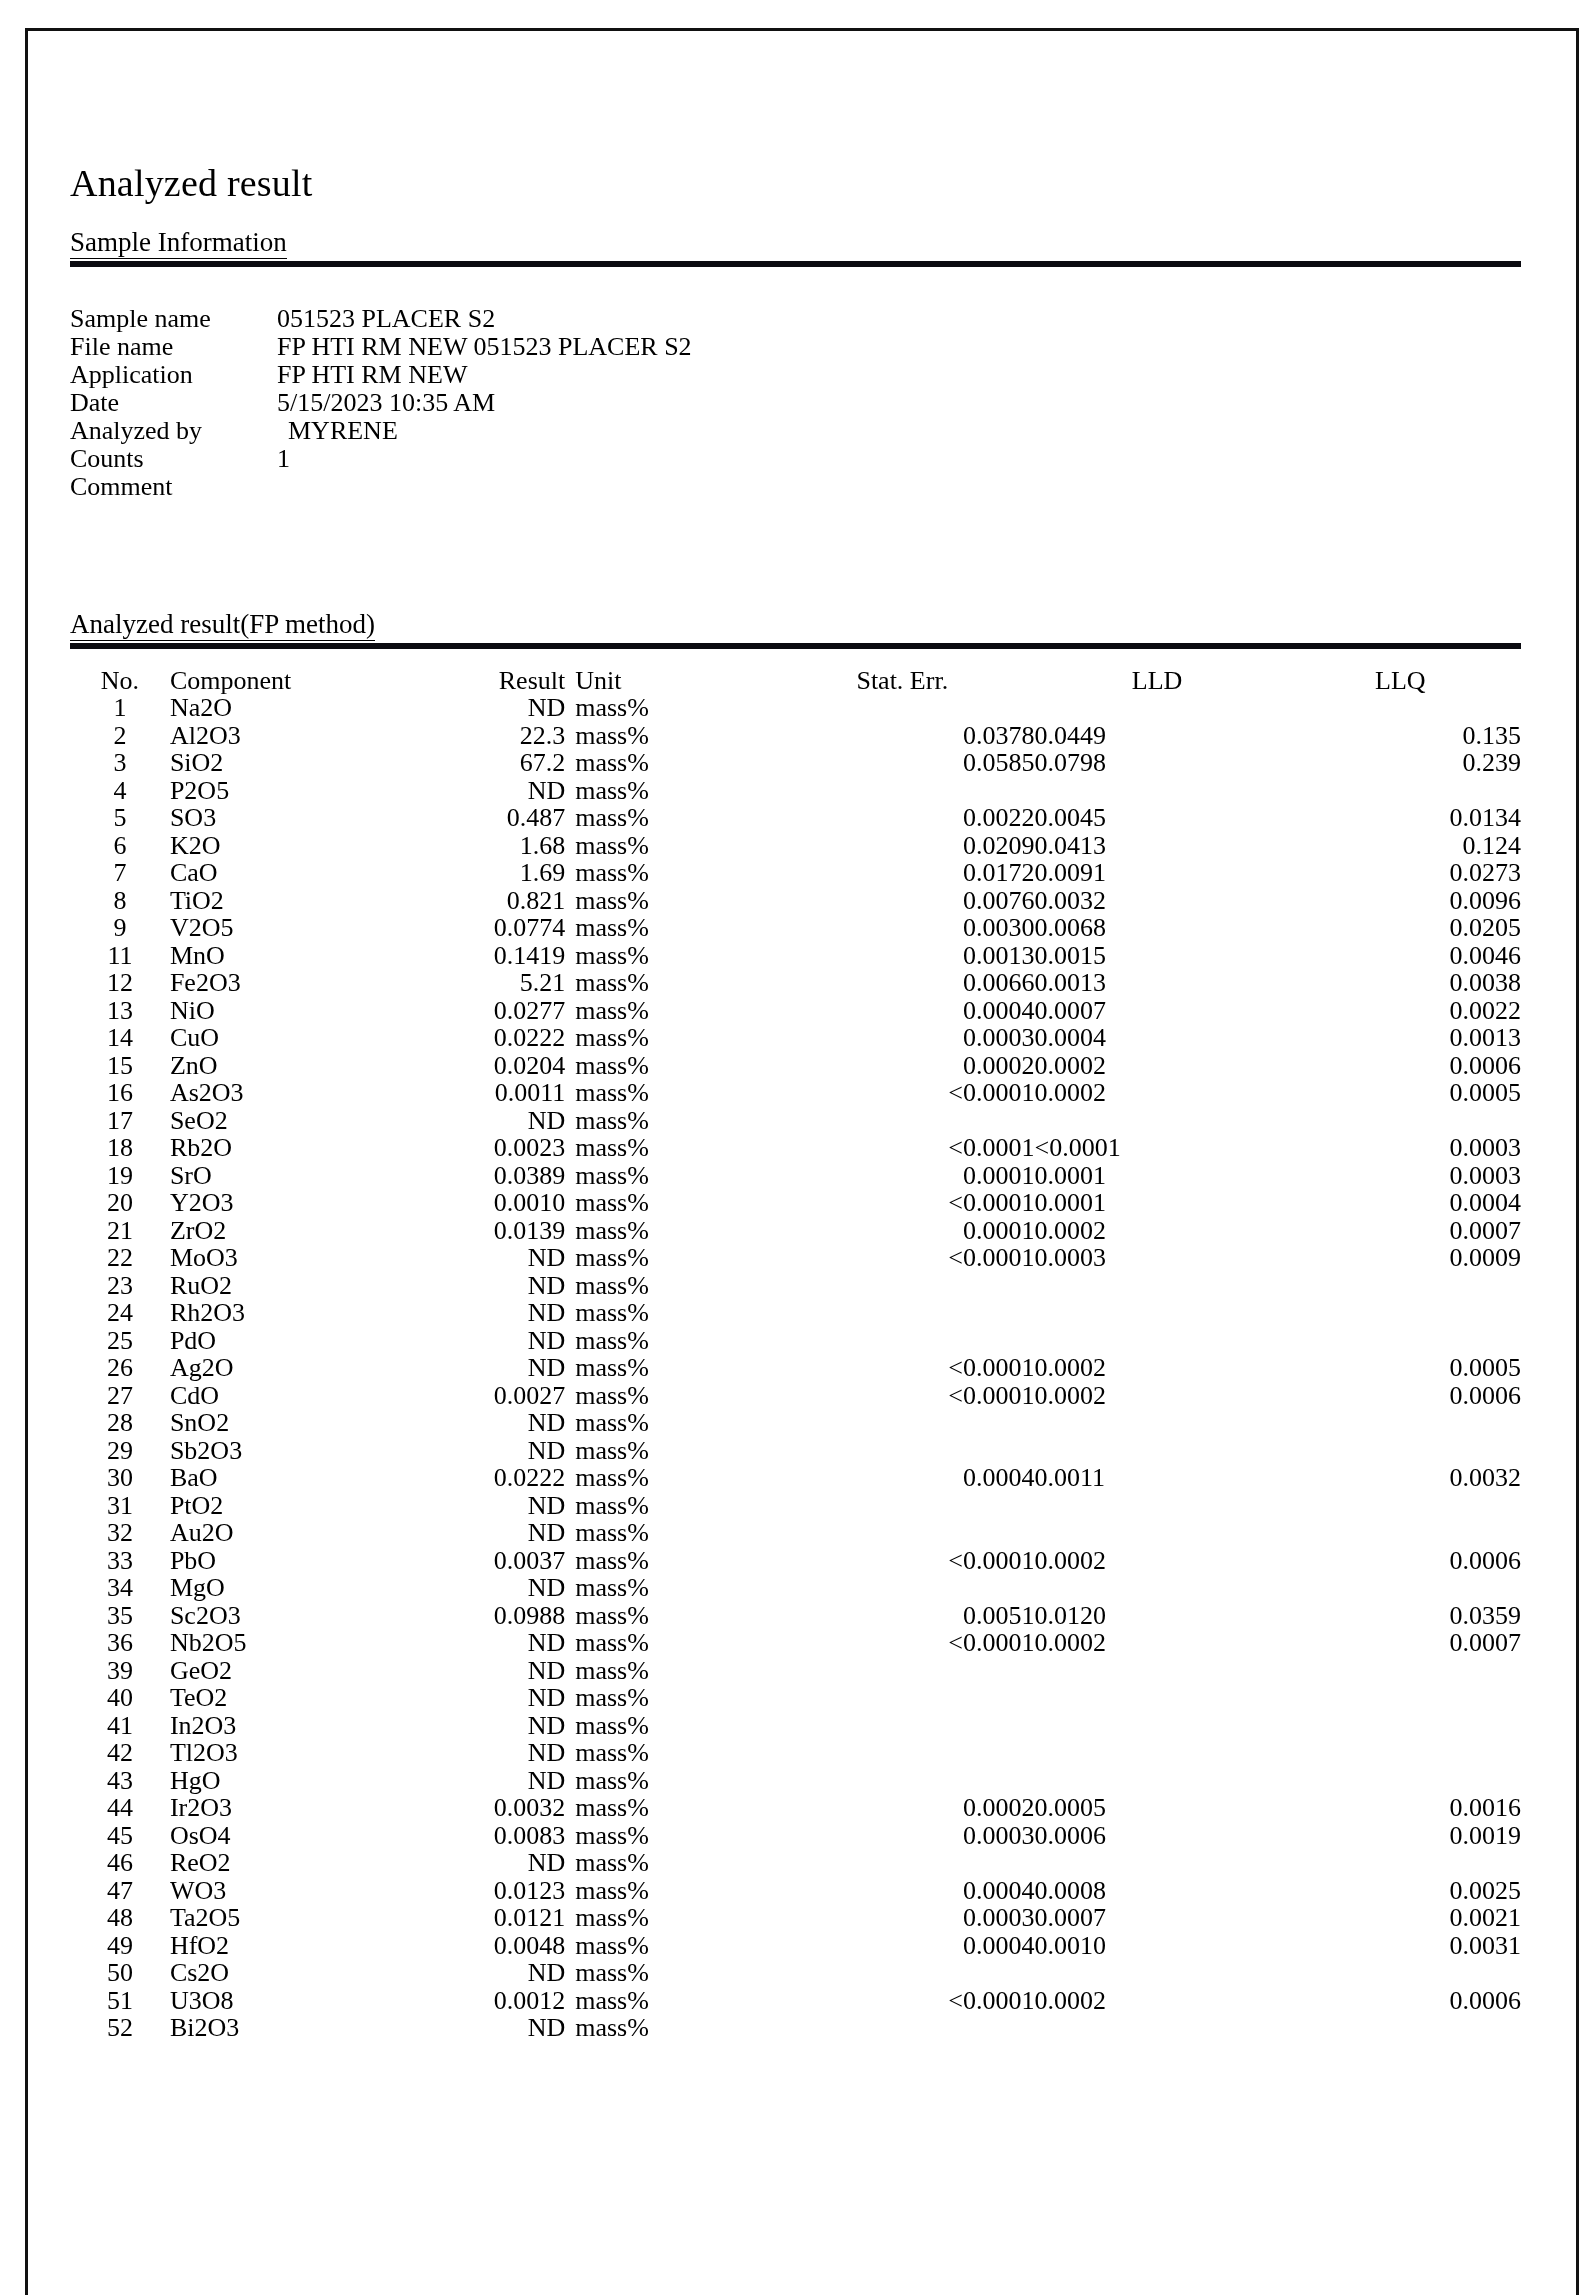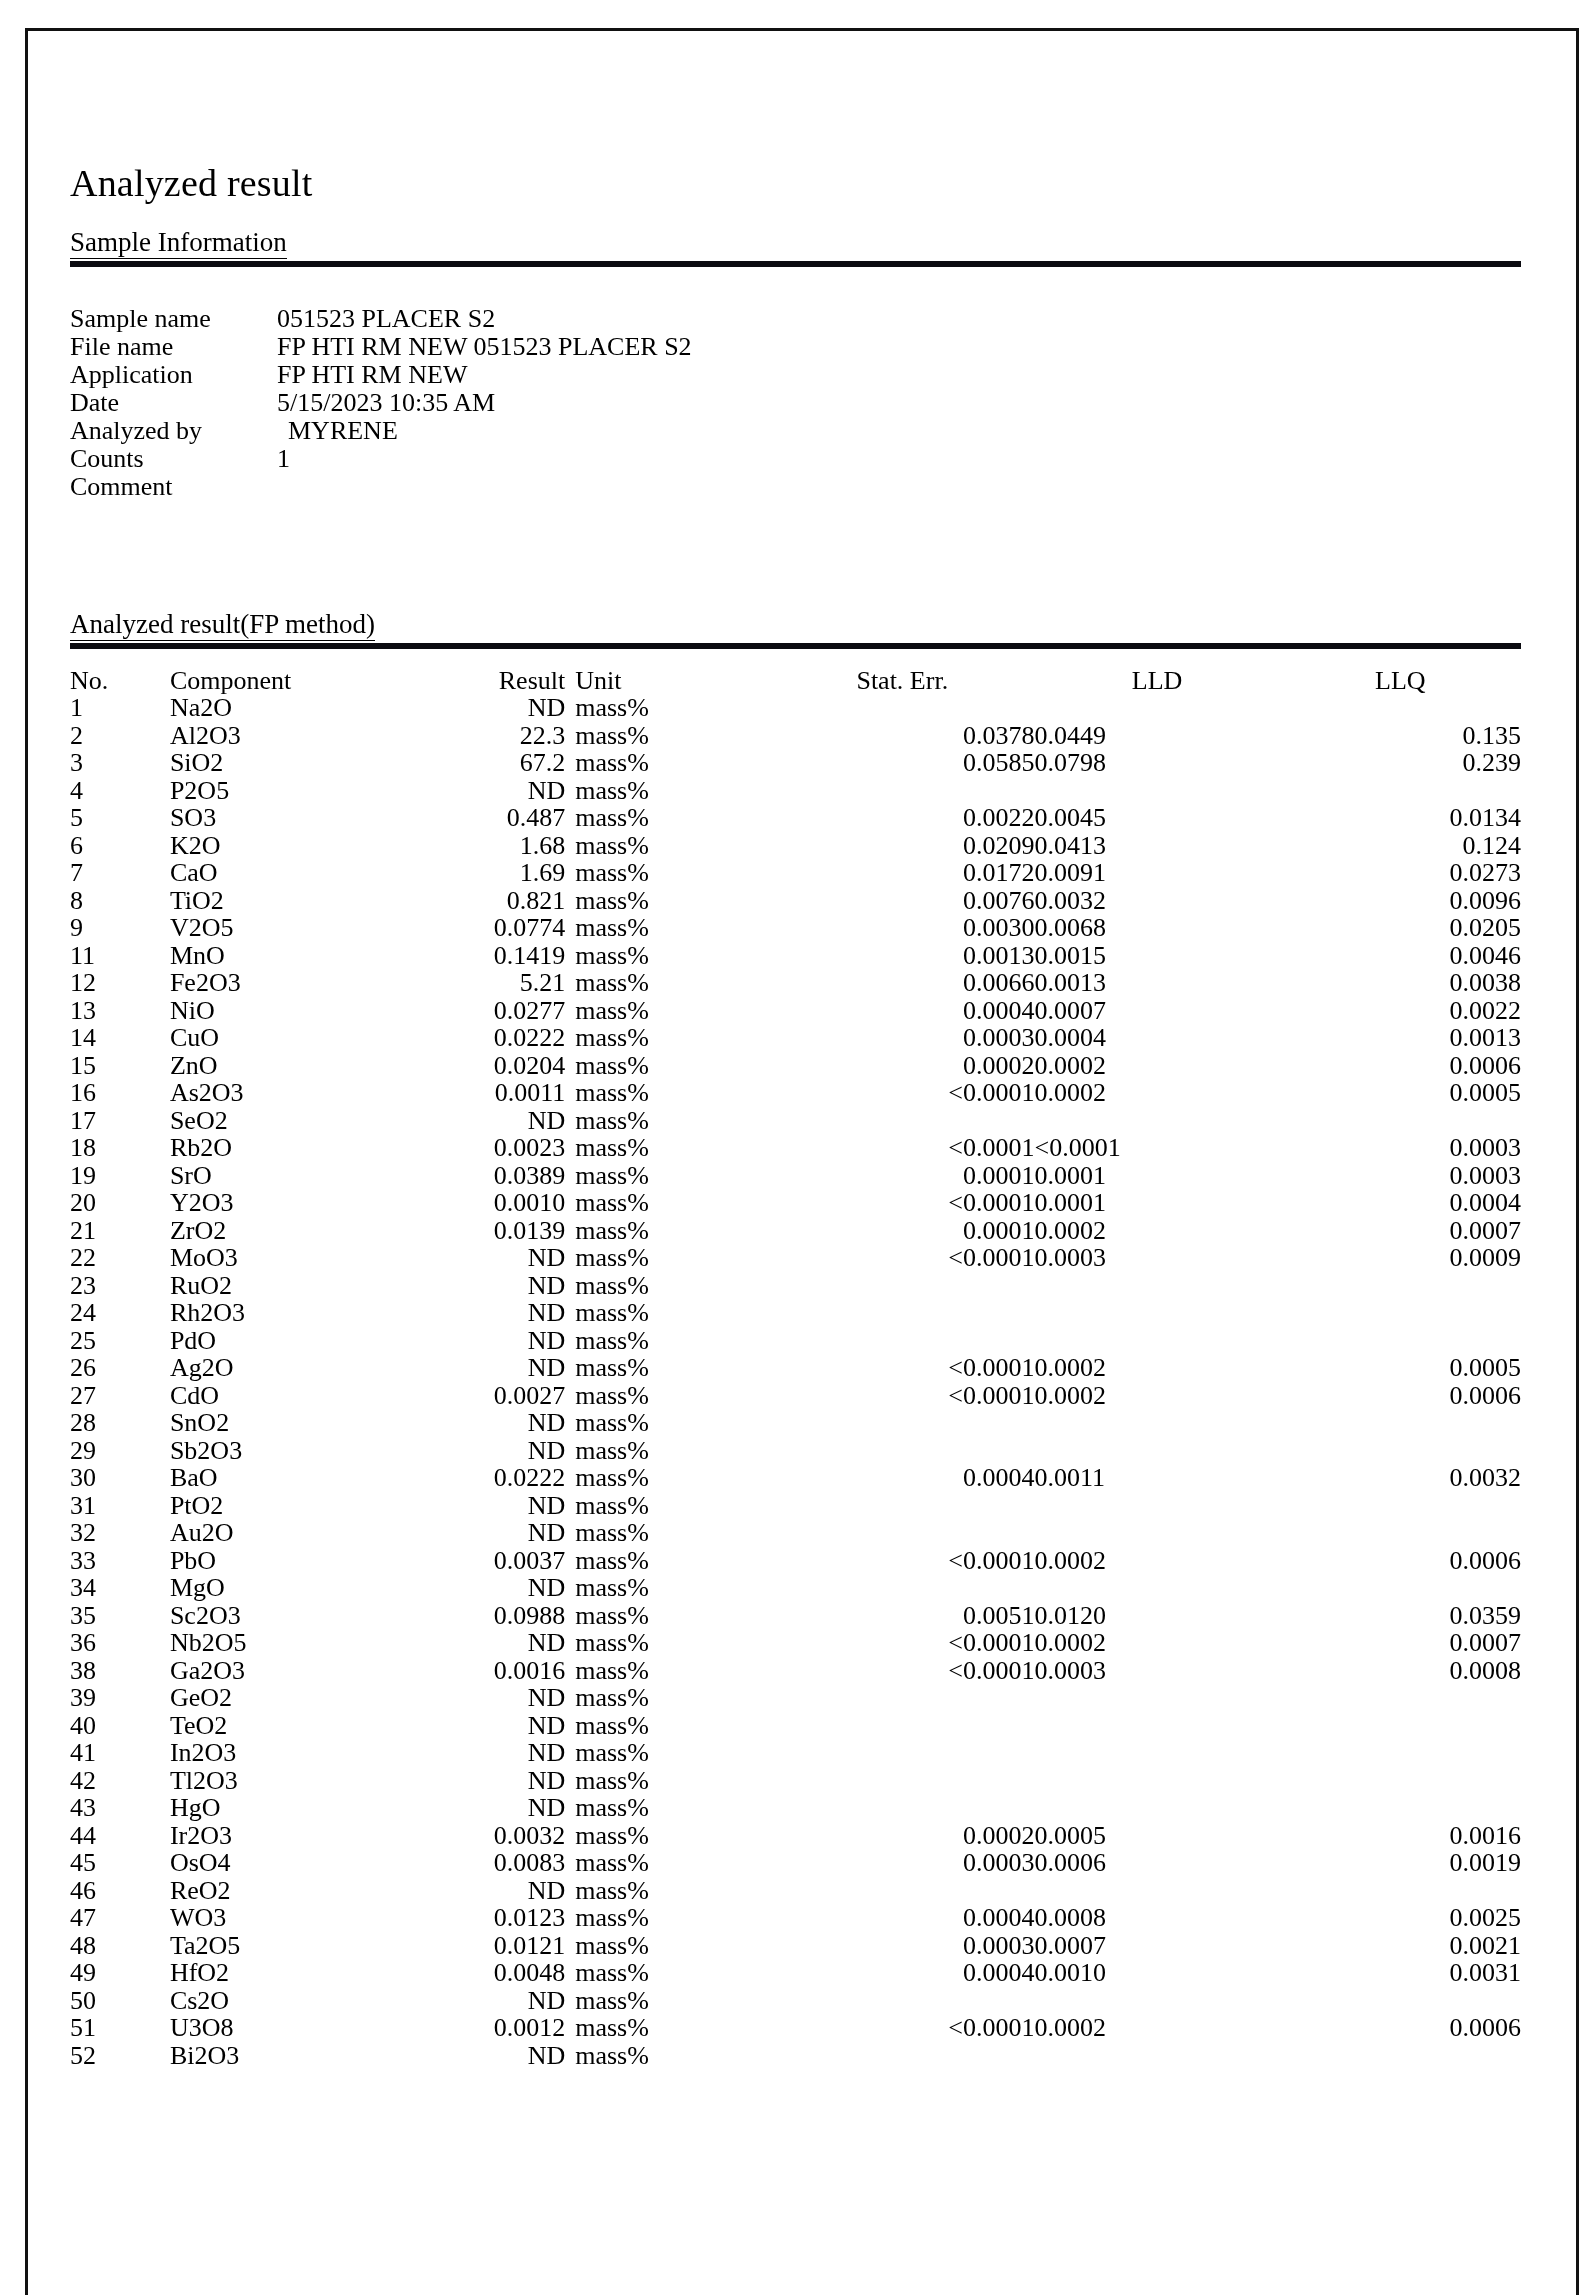--- a/index.html
+++ b/index.html
@@ -110,21 +110,21 @@
   }
   #results-table th,
   #results-table td {
     padding: 0;
     margin: 0;
     font-weight: normal;
     line-height: 27.5px;
     height: 27.5px;
     white-space: nowrap;
   }
-  .col-no      { width: 99px;  text-align: left;  }
+  .col-no      { width: 99px;  text-align: center;  }
   .col-comp    { width: 197px;  text-align: left;  }
   .col-result  { width: 191px;  text-align: right; }
   .col-unit    { width: 193px;  text-align: left;  padding-left: 10px !important; }
   .col-staterr { width: 262px;  text-align: right; }
   .col-lld     { width: 243px;  text-align: left; }
   .col-llq     { width: 239px;  text-align: right; }
 
   #results-table thead th.col-unit   { text-align: left; }
   #results-table thead th.col-result { text-align: right; padding-left: 3.7px !important; }
   #results-table thead th.col-staterr,
@@ -481,29 +481,20 @@
           <tr>
             <td class="col-no">36</td>
             <td class="col-comp">Nb2O5</td>
             <td class="col-result">ND</td>
             <td class="col-unit">mass%</td>
             <td class="col-staterr">&lt;0.0001</td>
             <td class="col-lld">0.0002</td>
             <td class="col-llq">0.0007</td>
           </tr>
           <tr>
-            <td class="col-no">38</td>
-            <td class="col-comp">Ga2O3</td>
-            <td class="col-result">0.0016</td>
-            <td class="col-unit">mass%</td>
-            <td class="col-staterr">&lt;0.0001</td>
-            <td class="col-lld">0.0003</td>
-            <td class="col-llq">0.0008</td>
-          </tr>
-          <tr>
             <td class="col-no">39</td>
             <td class="col-comp">GeO2</td>
             <td class="col-result">ND</td>
             <td class="col-unit">mass%</td>
             <td class="col-staterr"></td>
             <td class="col-lld"></td>
             <td class="col-llq"></td>
           </tr>
           <tr>
             <td class="col-no">40</td>

